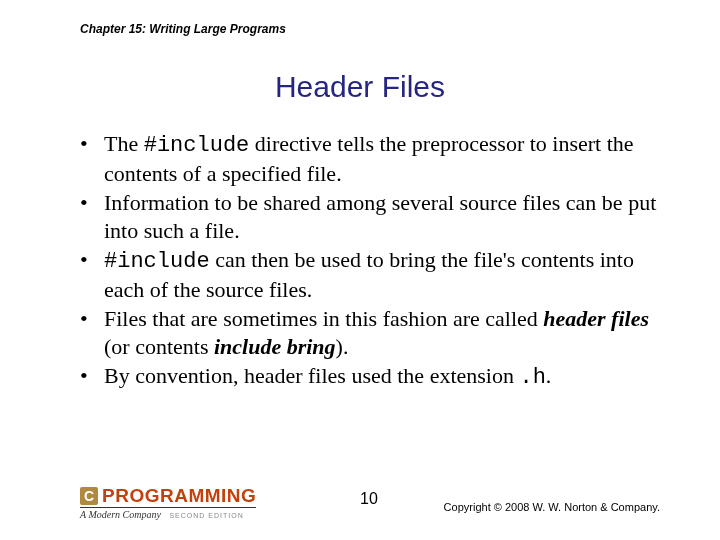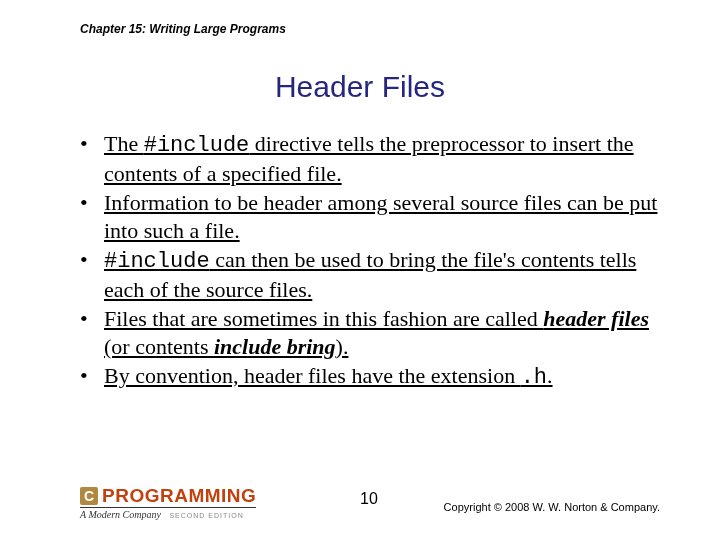--- a/index.html
+++ b/index.html
@@ -45,21 +45,20 @@
     align-items: flex-start;
     margin-bottom: 2px;
   }
   .bul {
     width: 24px;
     flex: 0 0 24px;
     text-align: left;
   }
   .txt {
     flex: 1;
-    text-decoration: underline;
   }
   .code {
     font-family: "Courier New", Courier, monospace;
   }
   .bi {
     font-weight: bold;
     font-style: italic;
   }
   .footer {
     position: absolute;
@@ -138,33 +137,33 @@
 
 <div class="title">Header Files</div>
 
 <div class="content" id="bullet-list">
     <div class="row">
       <div class="bul">•</div>
       <div class="txt"><span>The </span><span class="code">#include</span><span> directive tells the preprocessor to insert the contents of a specified file.</span></div>
     </div>
     <div class="row">
       <div class="bul">•</div>
-      <div class="txt"><span>Information to be header among several source files can be put into such a file.</span></div>
+      <div class="txt"><span>Information to be shared among several source files can be put into such a file.</span></div>
     </div>
     <div class="row">
       <div class="bul">•</div>
-      <div class="txt"><span class="code">#include</span><span> can then be used to bring the file's contents tells each of the source files.</span></div>
+      <div class="txt"><span class="code">#include</span><span> can then be used to bring the file's contents into each of the source files.</span></div>
     </div>
     <div class="row">
       <div class="bul">•</div>
       <div class="txt"><span>Files that are sometimes in this fashion are called </span><span class="bi">header files</span><span> (or contents </span><span class="bi">include bring</span><span>).</span></div>
     </div>
     <div class="row">
       <div class="bul">•</div>
-      <div class="txt"><span>By convention, header files have the extension </span><span class="code">.h</span><span>.</span></div>
+      <div class="txt"><span>By convention, header files used the extension </span><span class="code">.h</span><span>.</span></div>
     </div>
   </div>
 
 <div class="footer">
   <div class="logo">
     <div class="logo-top">
       <span class="c-badge">C</span>
       <span class="logo-word">PROGRAMMING</span>
     </div>
     <div class="logo-sub">

